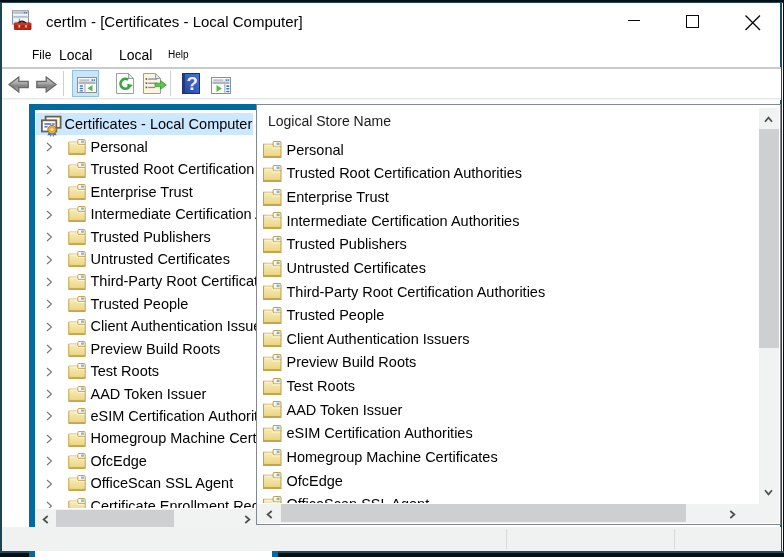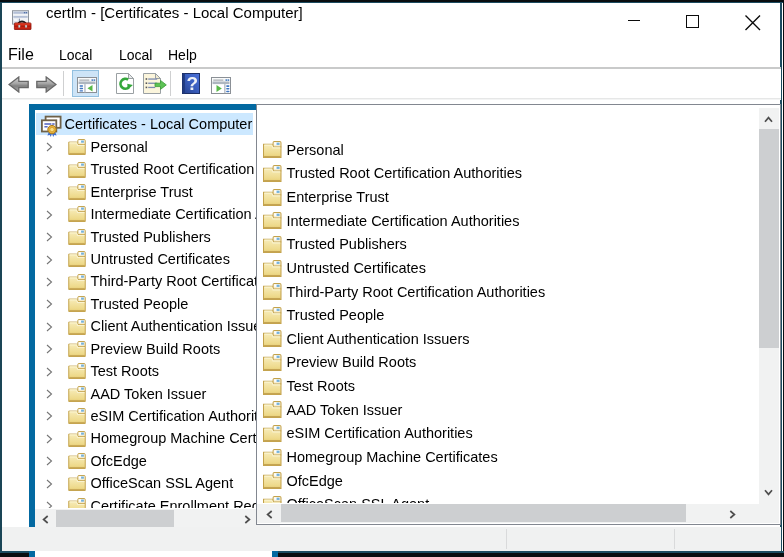--- a/index.html
+++ b/index.html
@@ -37,32 +37,32 @@
   <rect x="2.3" y="9.6" width="5.2" height="4.6" fill="#dde3ec"></rect>
   <rect x="3" y="10.3" width="3.6" height="1.4" fill="#fff"></rect>
   <rect x="7.9" y="9.6" width="1" height="4.6" fill="#7d8ba8"></rect>
   <path d="M7.2 14.2 q3.8 -3.6 7.6 0" fill="none" stroke="#1d1d1d" stroke-width="1.7"></path>
   <rect x="3.4" y="13.9" width="16.6" height="6.8" rx="0.8" fill="url(#tbox)" stroke="#8c130a" stroke-width="0.8"></rect>
   <rect x="3.4" y="16.7" width="16.6" height="0.9" fill="#9c1508"></rect>
   <rect x="7.4" y="16" width="1.7" height="2.6" rx="0.5" fill="#e8ebee" stroke="#7e7e7e" stroke-width="0.4"></rect>
   <rect x="14.2" y="16" width="1.7" height="2.6" rx="0.5" fill="#e8ebee" stroke="#7e7e7e" stroke-width="0.4"></rect>
 </svg>
 </div>
-<div class="abs txt" style="left:46px;top:1px;line-height:24px;font-size:15px;">certlm - [Certificates - Local Computer]</div>
+<div class="abs txt" style="left:46px;top:10px;line-height:24px;font-size:15px;">certlm - [Certificates - Local Computer]</div>
 
 <div class="abs" style="left:628px;top:19.6px;width:12px;height:1.4px;background:#0b0b0b;"></div>
 <div class="abs" style="left:685.5px;top:14.8px;width:11.4px;height:11.4px;border:1.3px solid #0b0b0b;"></div>
 <svg class="abs" style="left:744.5px;top:14.5px;" width="16" height="16" viewBox="0 0 16 16">
   <path d="M0.5 0.5 L15 15 M15 0.5 L0.5 15" stroke="#0b0b0b" stroke-width="1.4"></path>
 </svg>
 
-<div class="abs txt" style="left:8px;top:42px;line-height:26px;font-size:16px;">File</div>
+<div class="abs txt" style="left:32px;top:42px;line-height:26px;font-size:12px;">File</div>
 <div class="abs txt" style="left:59px;top:42px;line-height:26px;font-size:14px;">Local</div>
 <div class="abs txt" style="left:119px;top:42px;line-height:26px;font-size:14px;">Local</div>
-<div class="abs txt" style="left:168px;top:42px;line-height:26px;font-size:14px;">Help</div>
+<div class="abs txt" style="left:168px;top:42px;line-height:26px;font-size:10px;">Help</div>
 <div class="abs" style="left:2px;top:67px;width:779px;height:1.5px;background:#c9caca;"></div>
 
 <div class="abs" style="left:2px;top:68.5px;width:779px;height:29px;background:#ffffff;"></div>
 <div class="abs" style="left:2px;top:97.7px;width:779px;height:1px;background:#e6e7e7;"></div>
 <div class="abs" style="left:2px;top:98.7px;width:779px;height:1.8px;background:#f3f4f4;"></div>
 
 <svg class="abs" style="left:7.5px;top:75.5px;" width="21" height="17" viewBox="0 0 21 17">
   <defs>
       <linearGradient id="garr" x1="0" y1="0" x2="0" y2="1">
     <stop offset="0" stop-color="#d9d9d9"></stop>
@@ -565,20 +565,21 @@
       <path d="M5.7 1 L1.6 4.5 L5.7 8" fill="none" stroke="#4e4e4e" stroke-width="1.7"></path>
     </svg>
   <svg class="abs" style="left:209px;top:404.5px;" width="7" height="9" viewBox="0 0 7 9">
       <path d="M1.3 1 L5.4 4.5 L1.3 8" fill="none" stroke="#4e4e4e" stroke-width="1.7"></path>
     </svg>
 </div>
 
 <div class="abs" id="rightpane" style="left:256px;top:104px;width:525px;height:421px;border:1px solid #828790;box-sizing:border-box;background:#fff;">
   <div class="abs" id="listclip" style="left:0;top:0;width:502px;height:398px;overflow:hidden;">
 
+    <div class="abs txt" style="left:11px;top:4.5px;line-height:22px;font-size:14px;color:#1a1a1a;">Logical Store Name</div>
 
   <div class="abs" style="left:6px;top:36.4px;"><svg width="18.5" height="17" viewBox="0 0 18 16.5">
           <defs>
             <linearGradient id="fg" x1="0" y1="0" x2="0" y2="1">
               <stop offset="0" stop-color="#f7ecba"></stop>
               <stop offset="0.75" stop-color="#eeda8c"></stop>
               <stop offset="1" stop-color="#e6cd74"></stop>
             </linearGradient>
             <linearGradient id="ft" x1="0" y1="0" x2="0" y2="1">
               <stop offset="0" stop-color="#fdfbf2"></stop>

